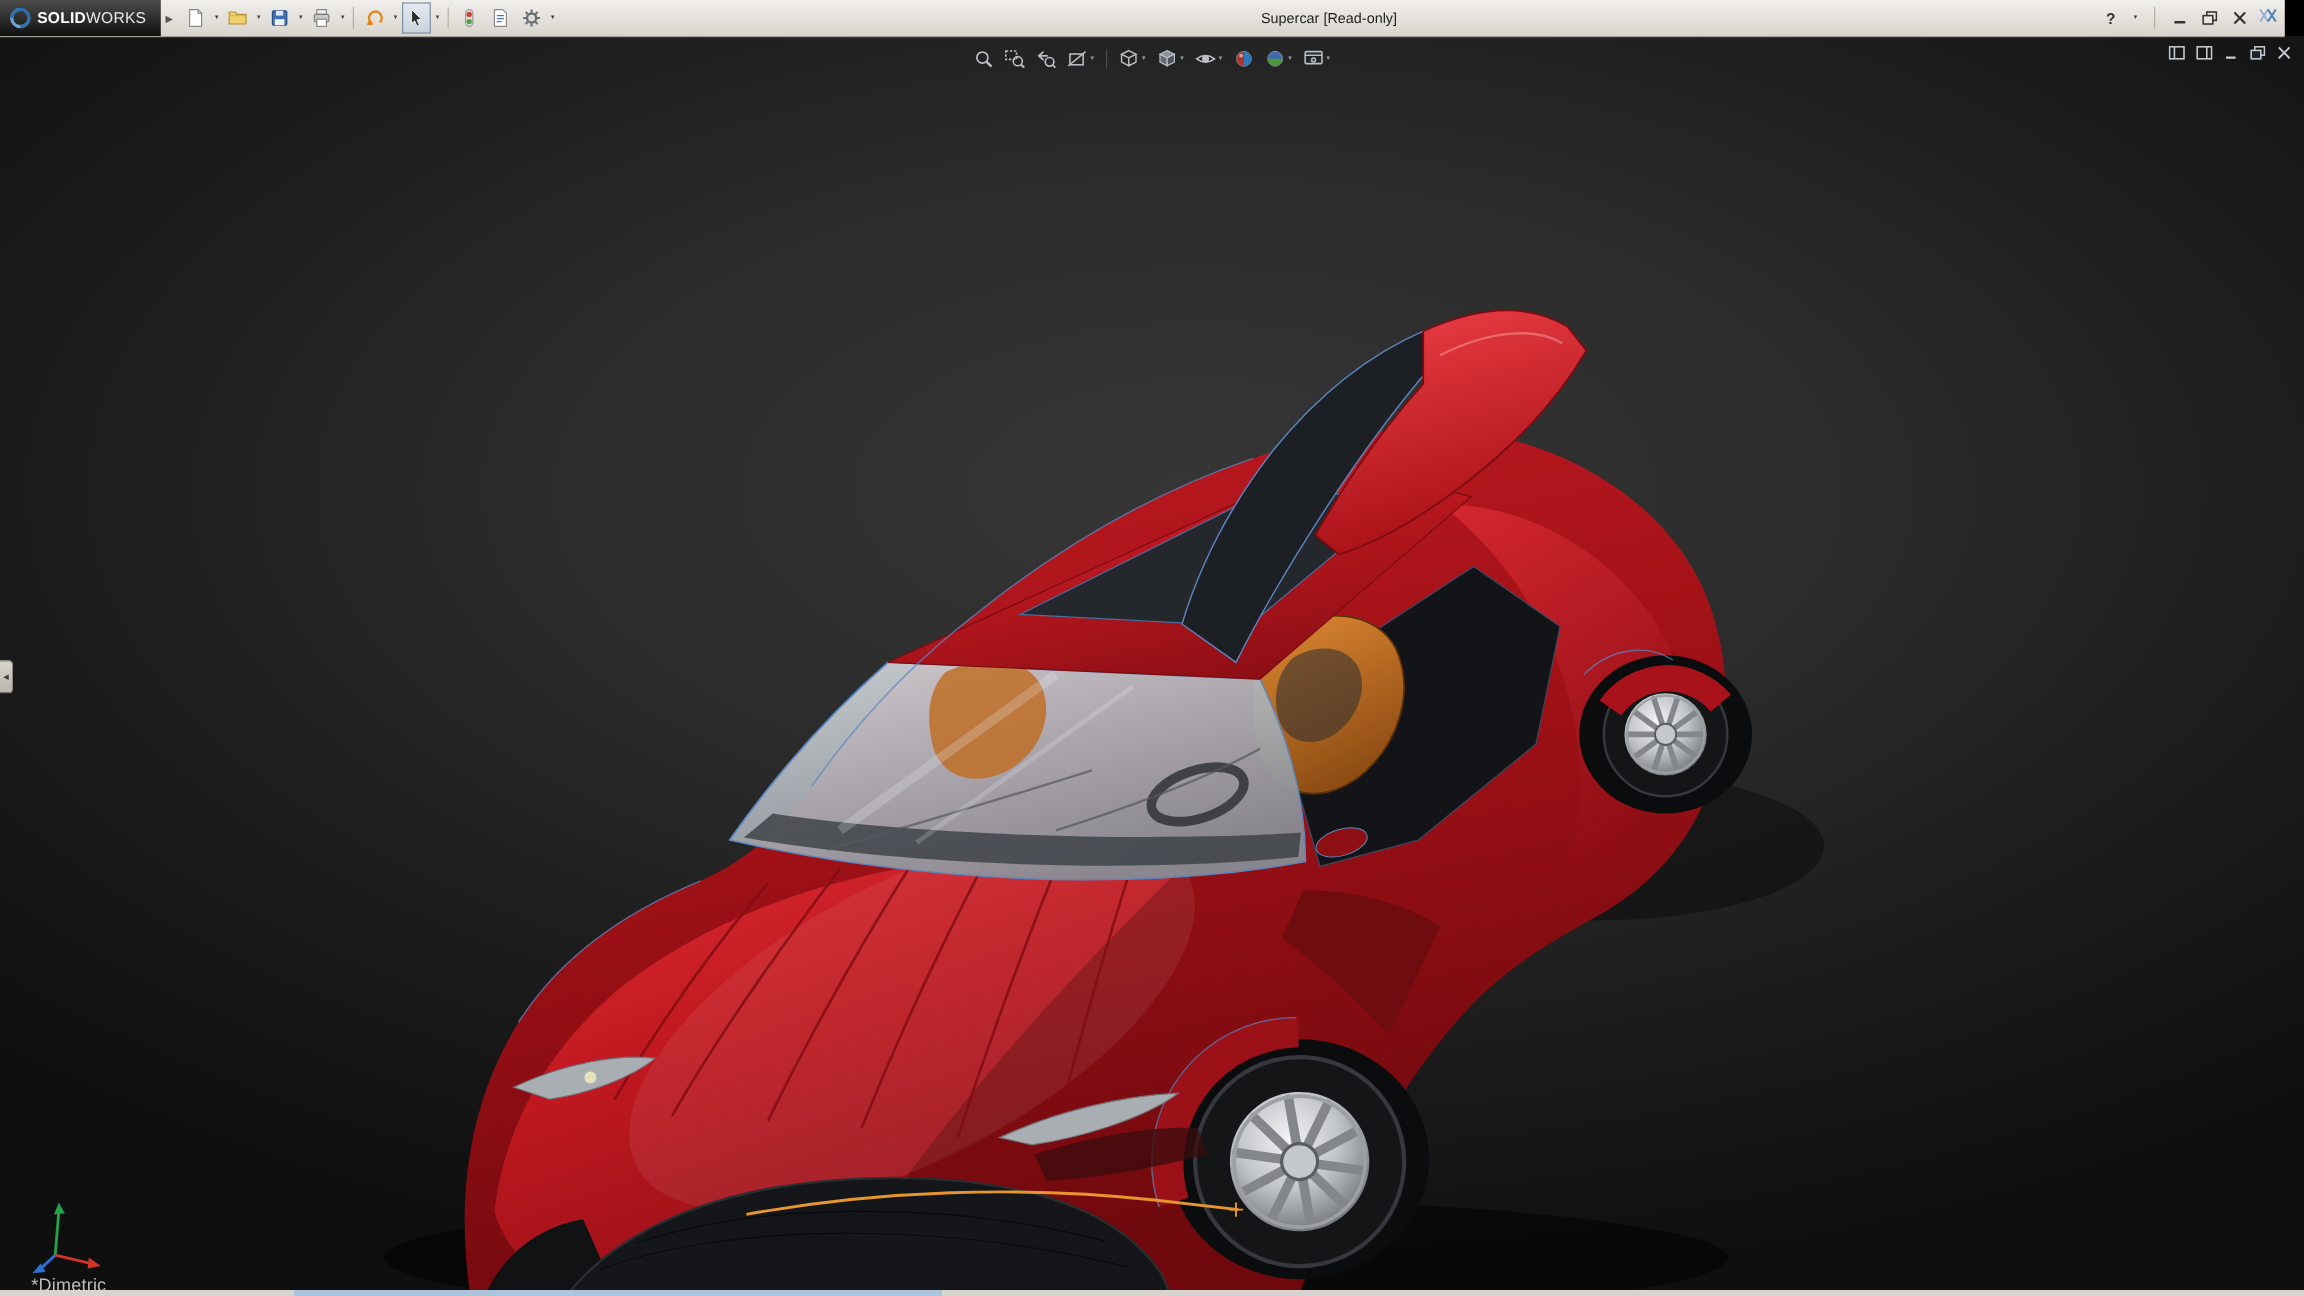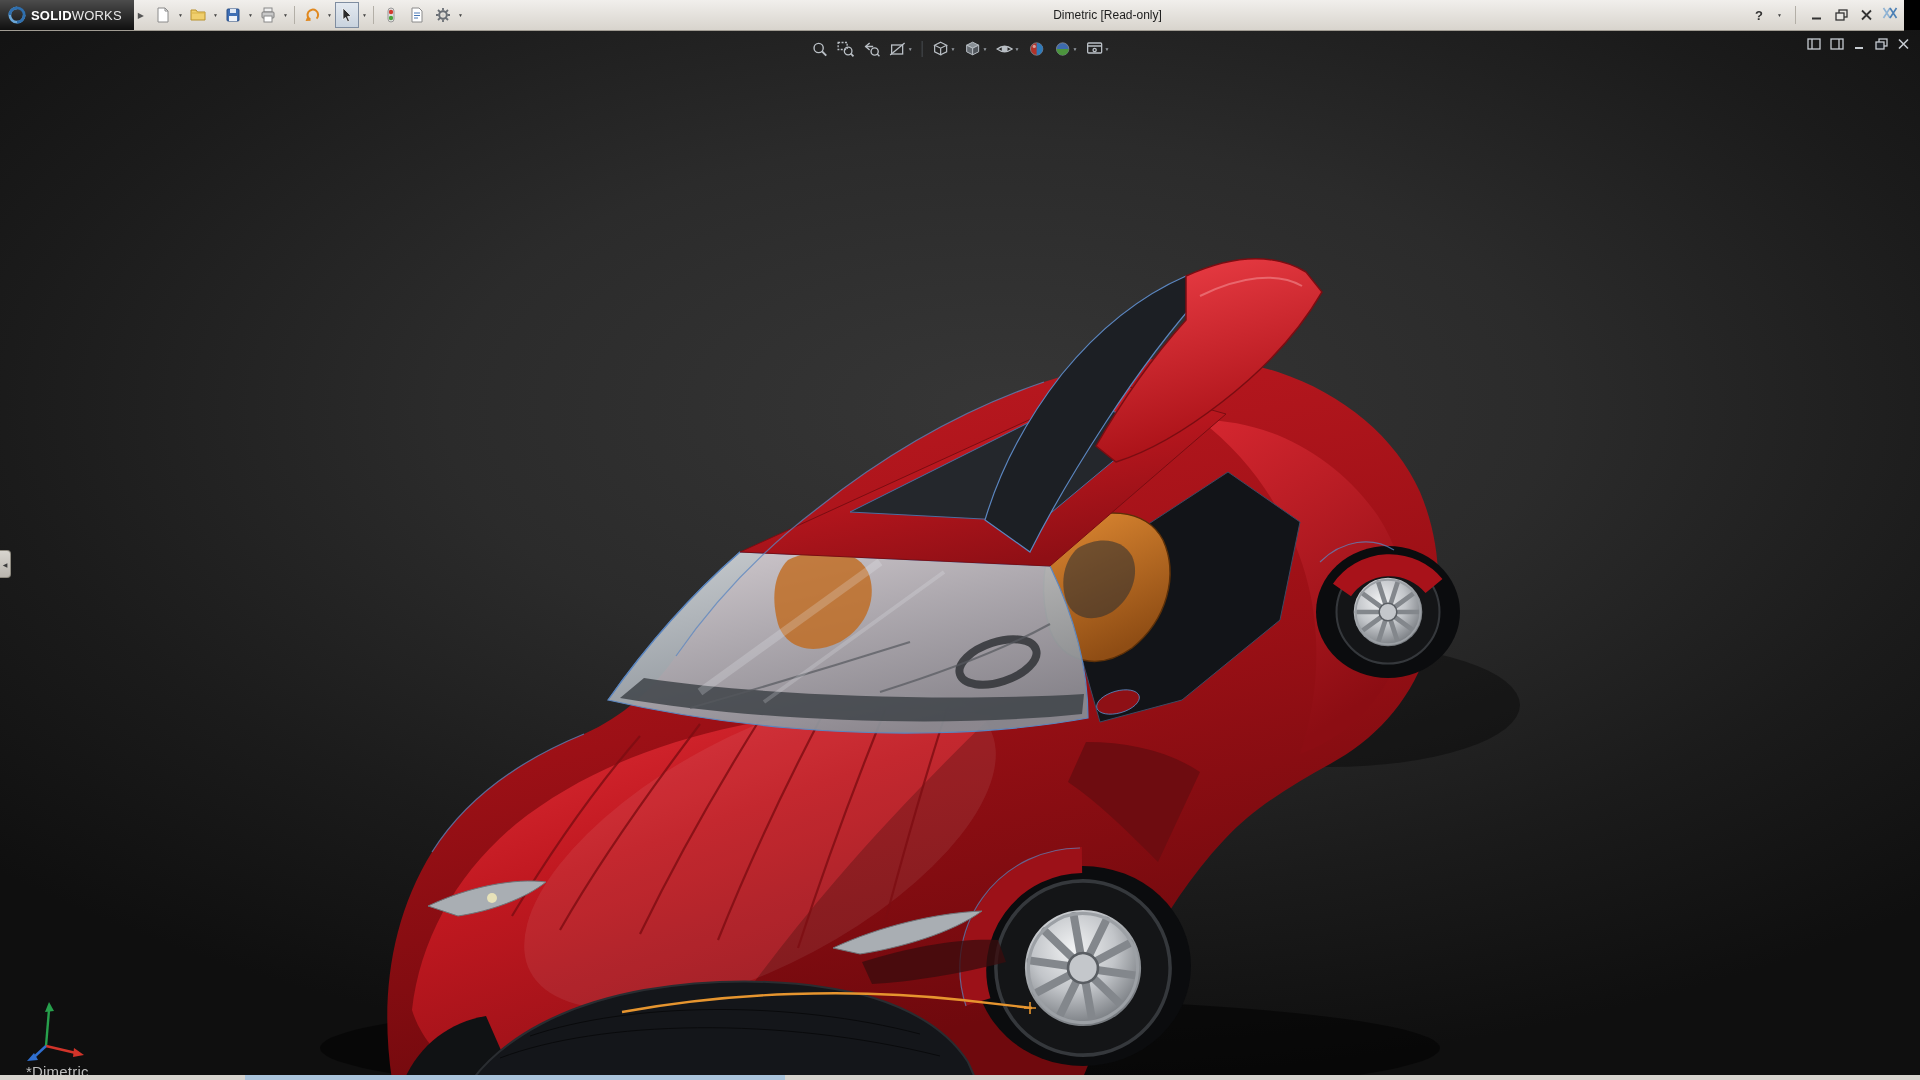--- a/index.html
+++ b/index.html
@@ -166,21 +166,21 @@
         <circle cx="8" cy="8" r="3.8" fill="none" stroke="#6a6f75" stroke-width="2"></circle>
         <g stroke="#6a6f75" stroke-width="1.8">
           <path d="M8 1 v2.6 M8 12.4 v2.6 M1 8 h2.6 M12.4 8 H15 M3 3 l1.9 1.9 M11.1 11.1 L13 13 M13 3 l-1.9 1.9 M4.9 11.1 L3 13"></path>
         </g>
         <circle cx="8" cy="8" r="1.5" fill="#d6d2cb"></circle>
       </svg>
     </button>
       <span class="dd">▼</span>
   </div>
 
-  <div class="doc-title">Dimetric [Read-only]</div>
+  <div class="doc-title">Supercar [Read-only]</div>
 
   <div class="winctl">
     <button class="wbtn">
         <span class="help-q">?</span>
       </button>
     <span class="dd">▼</span>
     <span class="sep"></span>
     <button class="wbtn">
       <svg width="13" height="12" viewBox="0 0 13 12">
           <line x1="2" y1="9.5" x2="11" y2="9.5" stroke="#333" stroke-width="2"></line>

